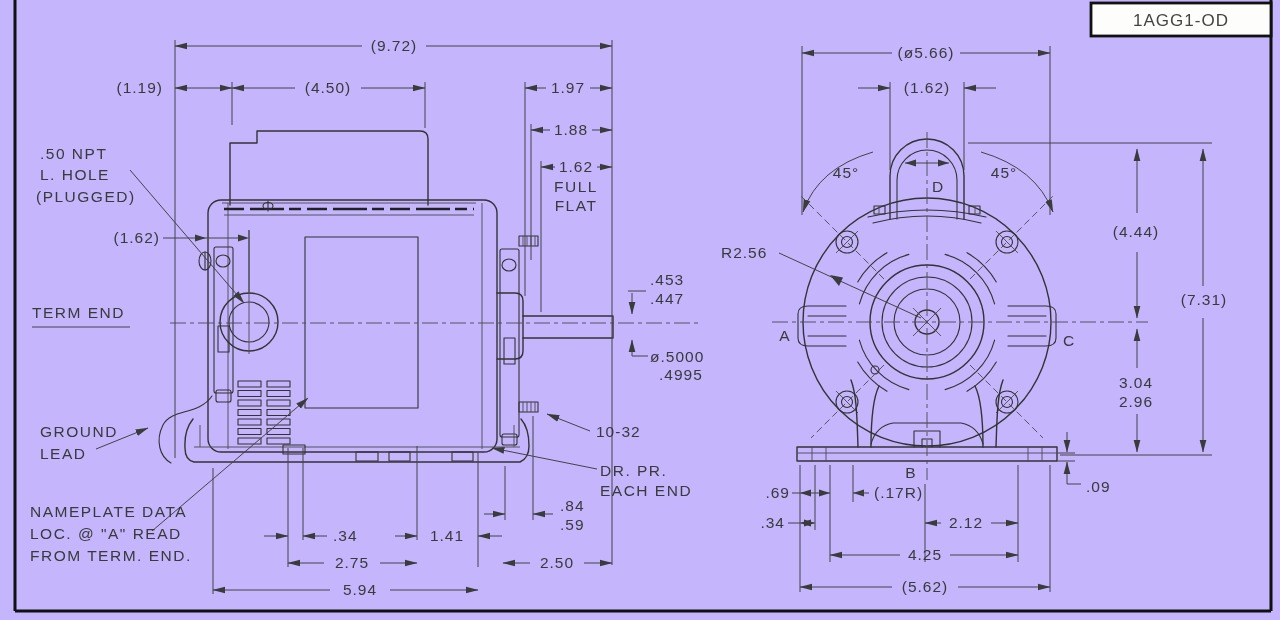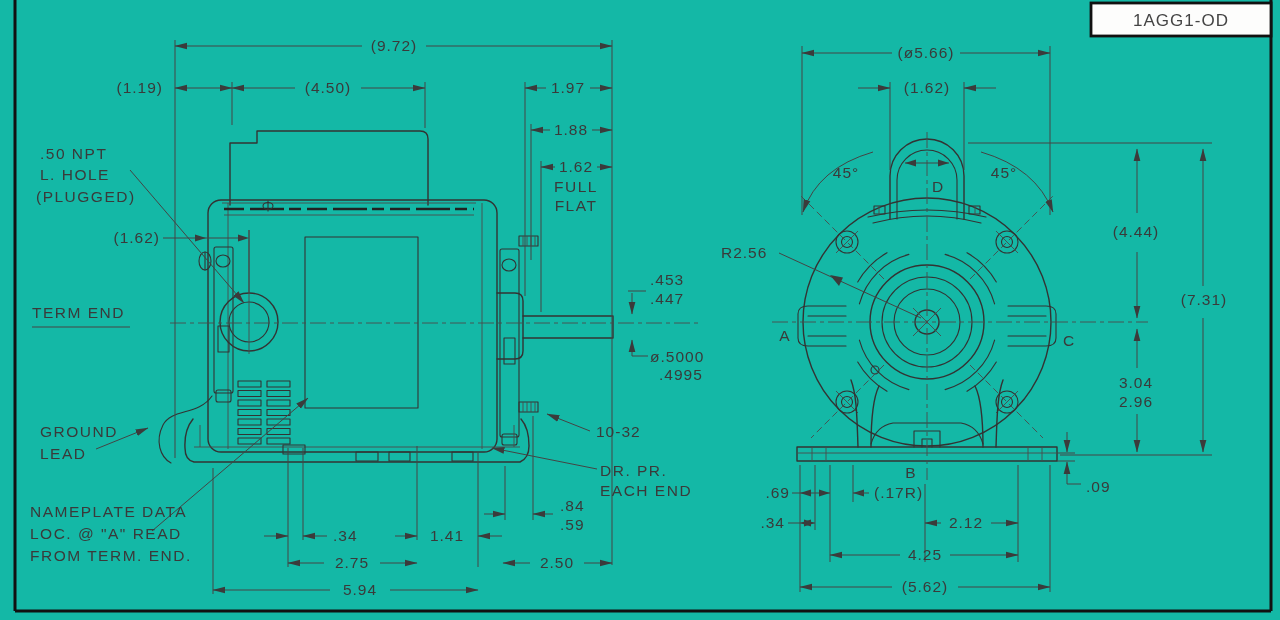--- a/index.html
+++ b/index.html
@@ -1,16 +1,16 @@
 <!DOCTYPE html>
 <html><head>
 <meta charset="utf-8">
 <style>
   html,body{margin:0;padding:0;background:#e8e8e8;}
-  .page{position:relative;width:1280px;height:620px;background:#14b8a6;overflow:hidden;
+  .page{position:relative;width:1280px;height:620px;background:#c4b5fd;overflow:hidden;
         font-family:"Liberation Sans", sans-serif;}
   svg{position:absolute;left:0;top:0;}
   svg text{font-family:"Liberation Sans", sans-serif;font-size:15.5px;fill:#3a3a3a;letter-spacing:1px;}
   svg text.lbl{font-size:15.5px;letter-spacing:1.5px;}
   svg text.ttl{font-size:17px;letter-spacing:1px;fill:#444;}
   .ol{fill:none;stroke:#333;stroke-width:1.4;stroke-linecap:round;stroke-linejoin:round;}
   .ol2{fill:none;stroke:#333;stroke-width:1.1;stroke-linecap:round;stroke-linejoin:round;}
   .thin{fill:none;stroke:#4a4a4a;stroke-width:0.9;}
   .dim{fill:none;stroke:#444;stroke-width:1;}
   .arr{fill:#3b3b3b;stroke:none;}

